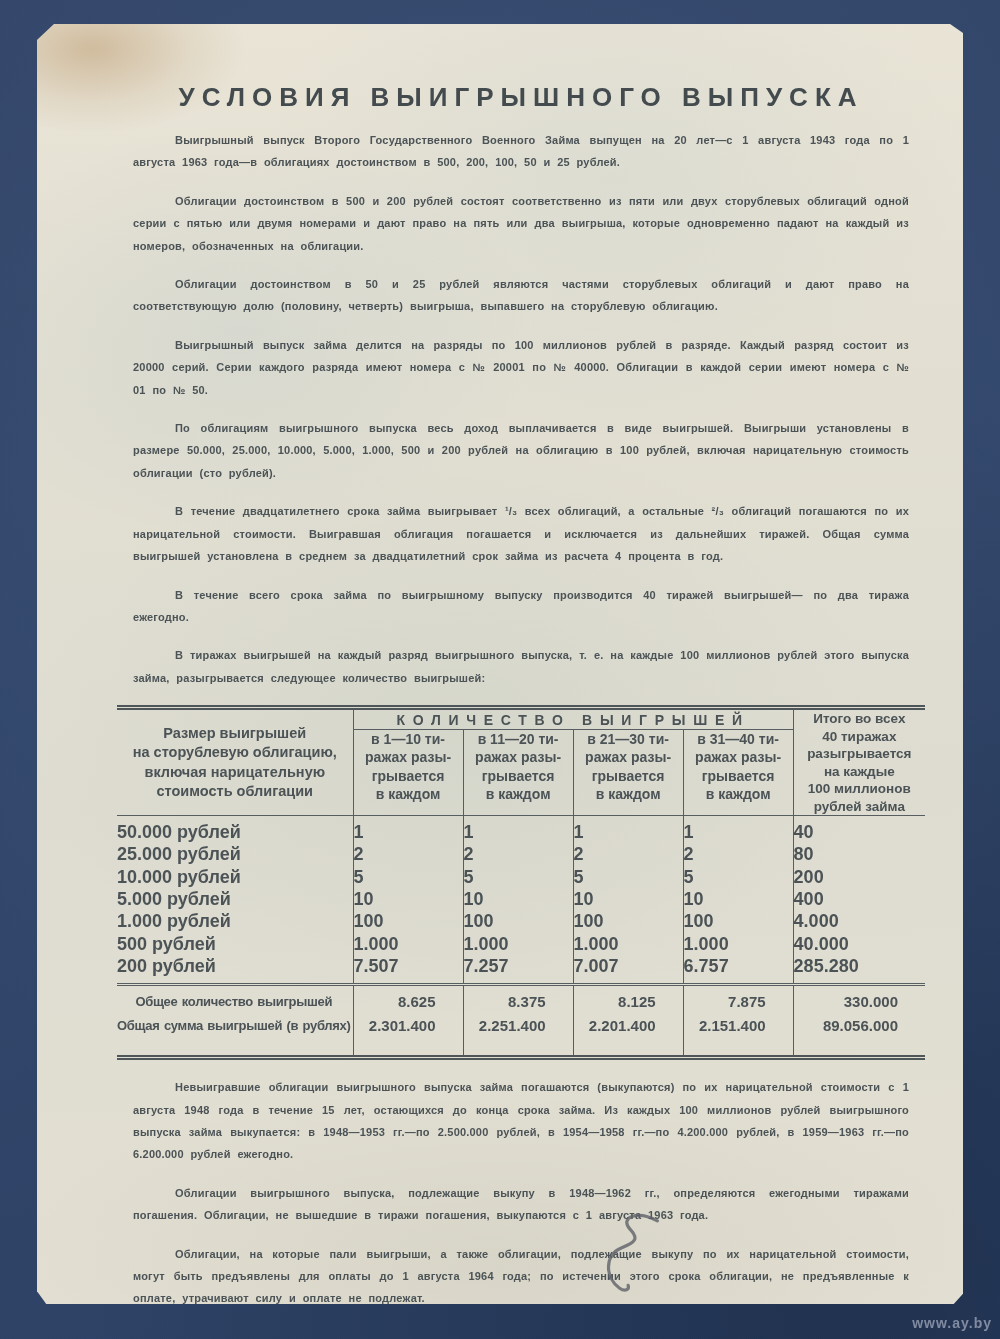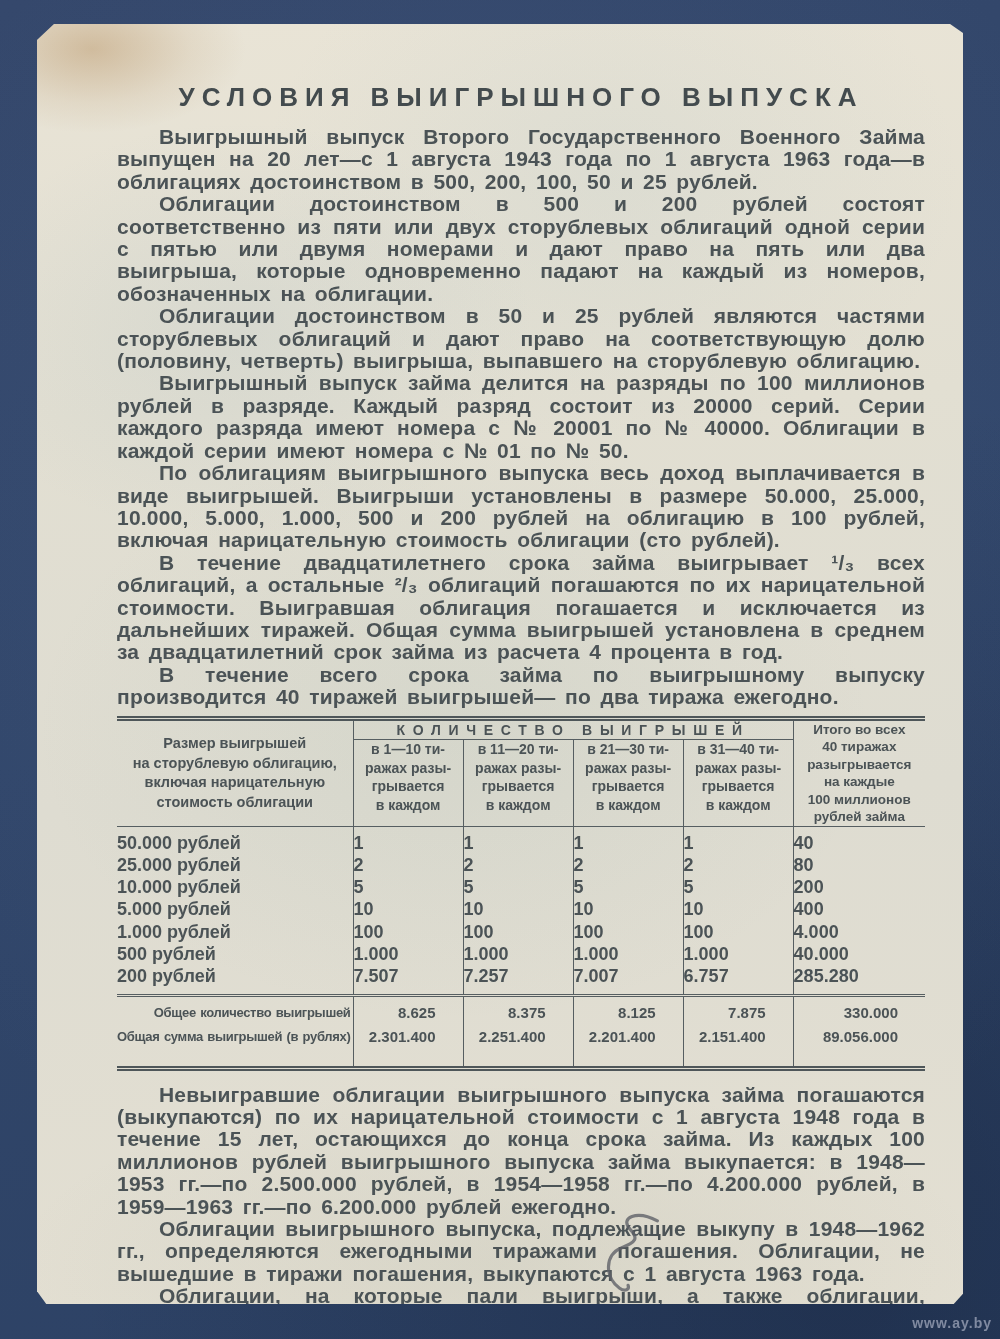--- a/index.html
+++ b/index.html
@@ -28,21 +28,21 @@
   .doc-title{
     text-align:center;font-size:26px;font-weight:bold;letter-spacing:7px;
     color:#434b4e;white-space:nowrap;
   }
   .doc-subtitle{
     text-align:center;font-size:15px;font-weight:bold;letter-spacing:2.2px;
     margin-top:7px;color:#474f52;
   }
   .body-text{margin-top:13px;}
   .body-text p{
-    margin:0;font-size:21px;font-weight:bold;line-height:22.4px;
+    margin:16px;font-size:11px;font-weight:bold;line-height:22.4px;
     text-align:justify;text-indent:42px;word-spacing:3.5px;letter-spacing:0.2px;
   }
   table.win{
     width:100%;border-collapse:collapse;margin-top:7px;
     border-top:5px double #4e5659;border-bottom:5px double #4e5659;
     color:#4b5356;
   }
   table.win th, table.win td{font-weight:bold;padding:0;}
   .vline{border-left:1.6px solid #565e61;}
   th.c-size{
@@ -63,21 +63,21 @@
   }
   thead{border-bottom:1.8px solid #565e61;}
   tbody.vals td{font-size:18px;line-height:22.3px;text-align:left;}
   tbody.vals td.lbl{padding-right:46px;}
   tbody.vals td.num{padding-right:27px;}
   tbody.vals tr:first-child td{padding-top:5px;}
   tbody.vals tr:last-child td{padding-bottom:6px;}
   tbody.totals{border-top:3px double #565e61;}
   tbody.totals td{font-size:15px;line-height:24px;text-align:right;}
   tbody.totals td.lbl{
-    text-align:right;font-size:13px;letter-spacing:-0.3px;word-spacing:1px;
+    text-align:center;font-size:13px;letter-spacing:-0.3px;word-spacing:1px;
     padding-right:2px;white-space:nowrap;
   }
   tbody.totals td.num{padding-right:27px;}
   tbody.totals tr:first-child td{padding-top:4px;}
   tbody.totals tr:last-child td{padding-bottom:17px;}
   .imprint{
     text-align:right;font-family:"Liberation Serif", serif;font-size:13px;
     color:#4f575a;margin-top:-19px;padding-right:2px;
   }
   .handmark{position:absolute;left:552px;top:1186px;width:90px;height:110px;}
@@ -95,20 +95,21 @@
     <div class="doc-title">УСЛОВИЯ ВЫИГРЫШНОГО ВЫПУСКА</div>
 
     <div class="body-text">
       <p>Выигрышный выпуск Второго Государственного Военного Займа выпущен на 20 лет—с 1 августа 1943 года по 1 августа 1963 года—в облигациях достоинством в 500, 200, 100, 50 и 25 рублей.</p>
       <p>Облигации достоинством в 500 и 200 рублей состоят соответственно из пяти или двух сторублевых облигаций одной серии с пятью или двумя номерами и дают право на пять или два выигрыша, которые одновременно падают на каждый из номеров, обозначенных на облигации.</p>
       <p>Облигации достоинством в 50 и 25 рублей являются частями сторублевых облигаций и дают право на соответствующую долю (половину, четверть) выигрыша, выпавшего на сторублевую облигацию.</p>
       <p>Выигрышный выпуск займа делится на разряды по 100 миллионов рублей в разряде. Каждый разряд состоит из 20000 серий. Серии каждого разряда имеют номера с № 20001 по № 40000. Облигации в каждой серии имеют номера с № 01 по № 50.</p>
       <p>По облигациям выигрышного выпуска весь доход выплачивается в виде выигрышей. Выигрыши установлены в размере 50.000, 25.000, 10.000, 5.000, 1.000, 500 и 200 рублей на облигацию в 100 рублей, включая нарицательную стоимость облигации (сто рублей).</p>
       <p>В течение двадцатилетнего срока займа выигрывает ¹/₃ всех облигаций, а остальные ²/₃ облигаций погашаются по их нарицательной стоимости. Выигравшая облигация погашается и исключается из дальнейших тиражей. Общая сумма выигрышей установлена в среднем за двадцатилетний срок займа из расчета 4 процента в год.</p>
       <p>В течение всего срока займа по выигрышному выпуску производится 40 тиражей выигрышей— по два тиража ежегодно.</p>
+      <p>В тиражах выигрышей на каждый разряд выигрышного выпуска, т. е. на каждые 100 миллионов рублей этого выпуска займа, разыгрывается следующее количество выигрышей:</p>
     </div>
 
     <table class="win">
       <thead>
         <tr>
           <th class="c-size" rowspan="2">Размер выигрышей
 на сторублевую облигацию,
 включая нарицательную
 стоимость облигации</th>
           <th class="c-group vline" colspan="4">КОЛИЧЕСТВО ВЫИГРЫШЕЙ</th>

